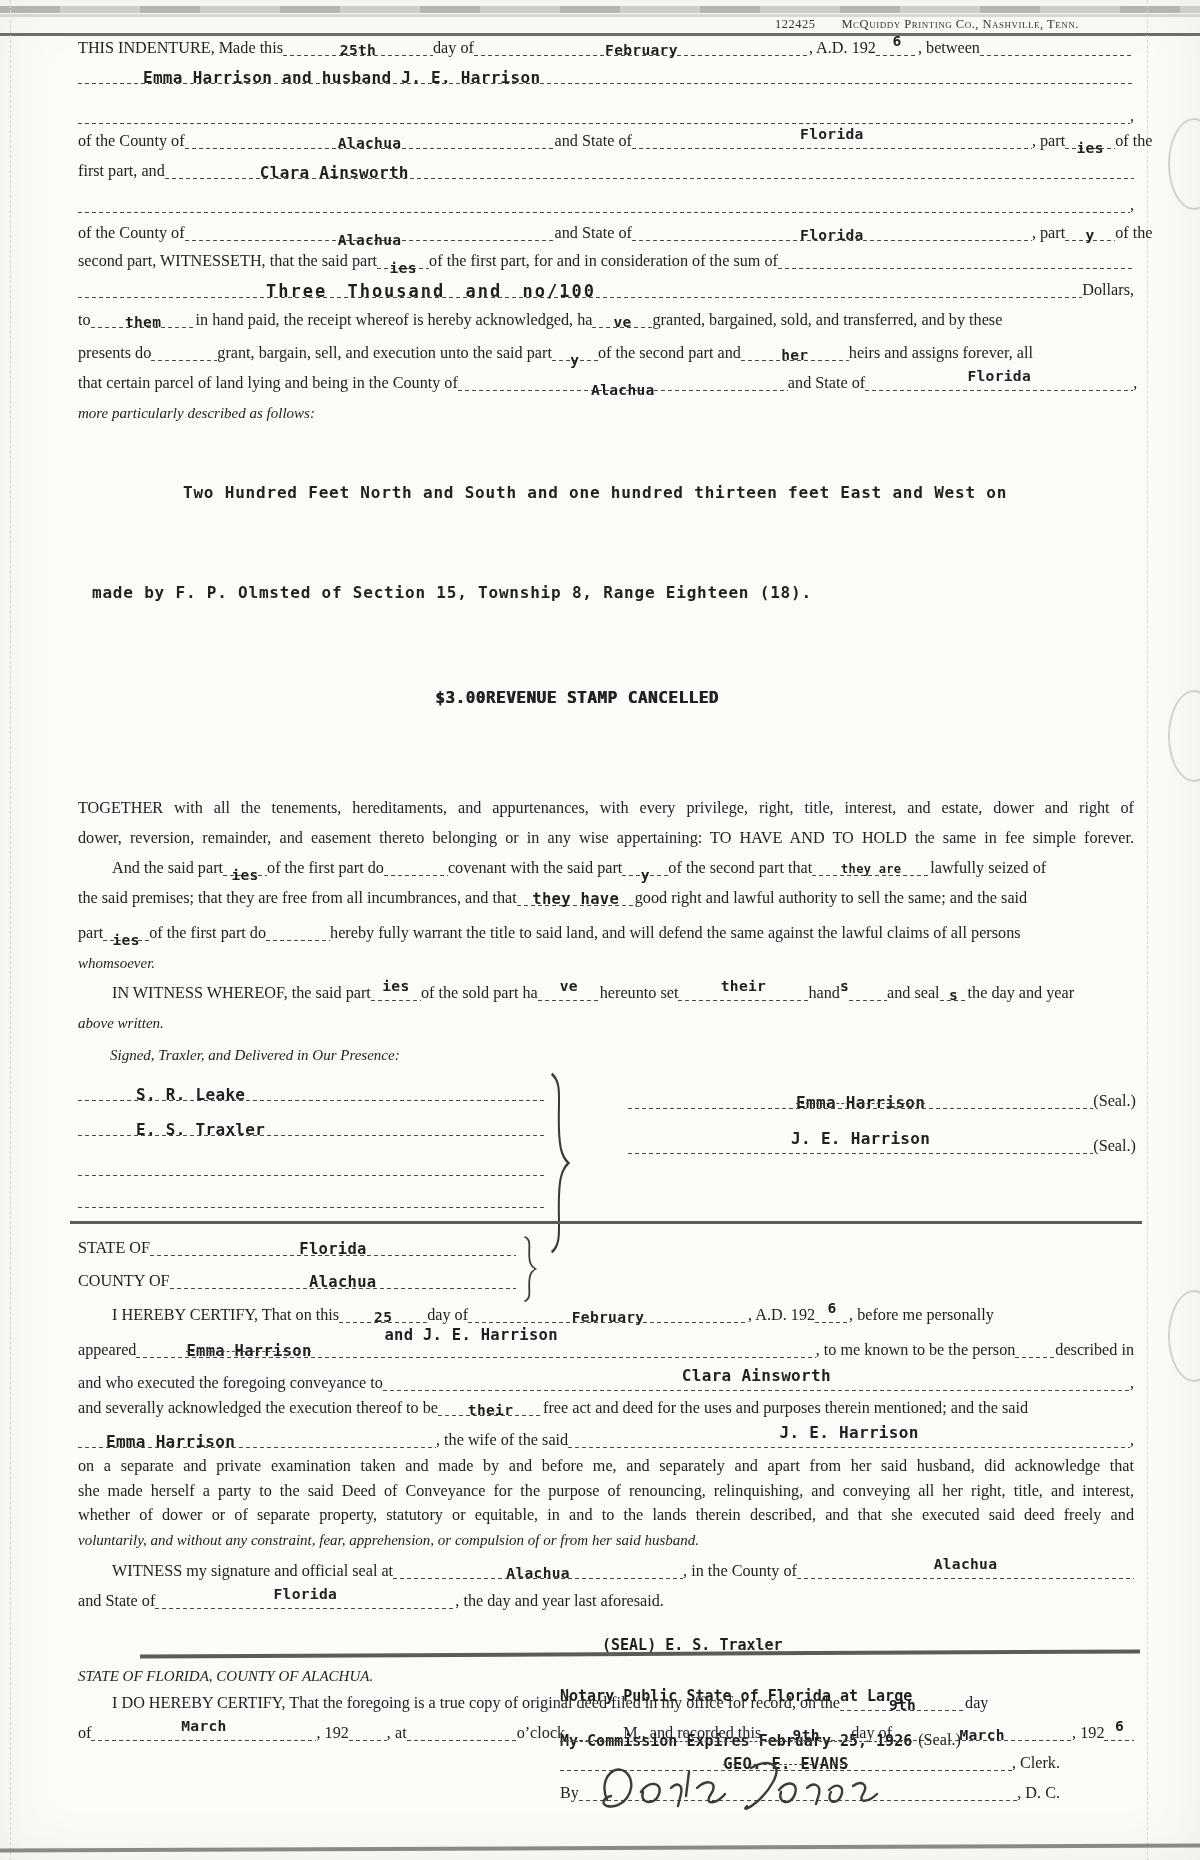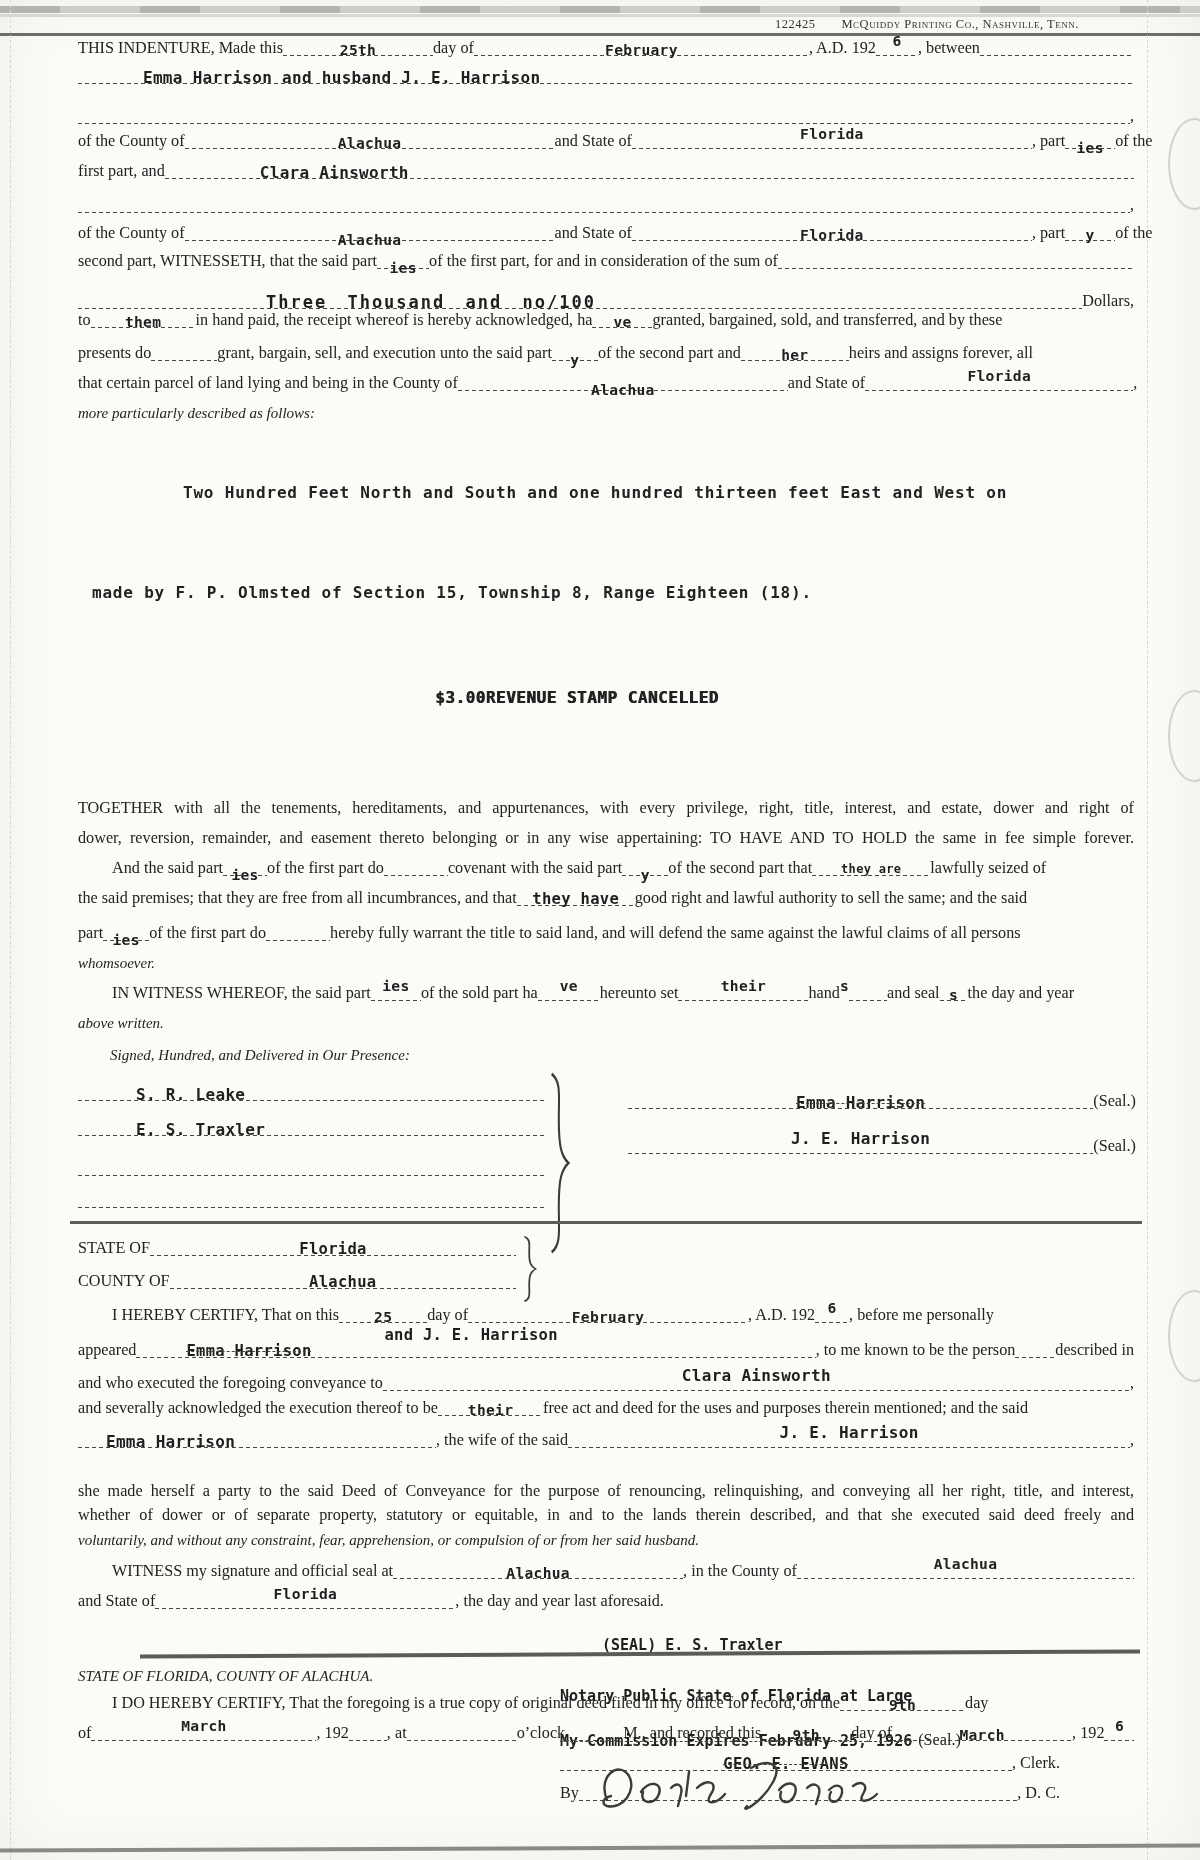--- a/index.html
+++ b/index.html
@@ -109,21 +109,21 @@
     <span class="f" style="flex:0 0 50px"><span class="t">y</span></span>
     <span class="p">of the</span>
   </div>
 
   <div class="r" style="top:251px">
     <span class="p">second part, WITNESSETH, that the said part</span>
     <span class="f" style="flex:0 0 52px"><span class="t dn">ies</span></span>
     <span class="p">of the first part, for and in consideration of the sum of</span>
     <span class="f"></span>
   </div>
-  <div class="r" style="top:291px">
+  <div class="r" style="top:280px">
     <span class="f left" style="padding-left:188px"><span class="t" style="font-size:17px;letter-spacing:2px;word-spacing:8px">Three Thousand and no/100</span></span>
     <span class="p">Dollars,</span>
   </div>
   <div class="r" style="top:310px">
     <span class="p">to</span>
     <span class="f" style="flex:0 0 105px"><span class="t">them</span></span>
     <span class="p">in hand paid, the receipt whereof is hereby acknowledged, ha</span>
     <span class="f" style="flex:0 0 60px"><span class="t">ve</span></span>
     <span class="p">granted, bargained, sold, and transferred, and by these</span>
   </div>
@@ -187,21 +187,21 @@
     <span class="f" style="flex:0 0 130px"><span class="t up">their</span></span>
     <span class="p">hand</span>
     <span class="t up">s</span>
     <span class="f" style="flex:0 0 38px"></span>
     <span class="p">and seal</span>
     <span class="f" style="flex:0 0 28px"><span class="t">s</span></span>
     <span class="p">the day and year</span>
   </div>
   <div class="br" style="top:1013px">above written.</div>
 
-  <div class="br" style="top:1045px;left:110px">Signed, Hundred, and Delivered in Our Presence:</div>
+  <div class="br" style="top:1045px;left:110px">Signed, Traxler, and Delivered in Our Presence:</div>
   <div class="r" style="top:1083px;left:78px;right:auto;width:468px">
     <span class="f left" style="padding-left:58px"><span class="t" style="font-size:16px">S. R. Leake</span></span>
   </div>
   <div class="r" style="top:1091px;left:628px;right:auto;width:508px">
     <span class="f"><span class="t struck" style="font-size:16px">Emma Harrison</span></span>
     <span class="p">(Seal.)</span>
   </div>
   <div class="r" style="top:1118px;left:78px;right:auto;width:468px">
     <span class="f left" style="padding-left:58px"><span class="t" style="font-size:16px">E. S. Traxler</span></span>
   </div>
@@ -262,20 +262,21 @@
     <span class="p">and severally acknowledged the execution thereof to be</span>
     <span class="f" style="flex:0 0 105px"><span class="t">their</span></span>
     <span class="p">free act and deed for the uses and purposes therein mentioned; and the said</span>
   </div>
   <div class="r" style="top:1430px">
     <span class="f left" style="flex:0 0 330px;padding-left:28px"><span class="t" style="font-size:16px">Emma Harrison</span></span>
     <span class="p">, the wife of the said</span>
     <span class="f"><span class="t up" style="font-size:16px">J. E. Harrison</span></span>
     <span class="p">,</span>
   </div>
+  <div class="jr" style="top:1456px">on a separate and private examination taken and made by and before me, and separately and apart from her said husband, did acknowledge that</div>
   <div class="jr" style="top:1481px">she made herself a party to the said Deed of Conveyance for the purpose of renouncing, relinquishing, and conveying all her right, title, and interest,</div>
   <div class="jr" style="top:1505px">whether of dower or of separate property, statutory or equitable, in and to the lands therein described, and that she executed said deed freely and</div>
   <div class="br" style="top:1530px">voluntarily, and without any constraint, fear, apprehension, or compulsion of or from her said husband.</div>
 
   <div class="r" style="top:1561px;left:112px">
     <span class="p">WITNESS my signature and official seal at</span>
     <span class="f" style="flex:0 0 290px"><span class="t">Alachua</span></span>
     <span class="p">, in the County of</span>
     <span class="f"><span class="t up">Alachua</span></span>
   </div>

